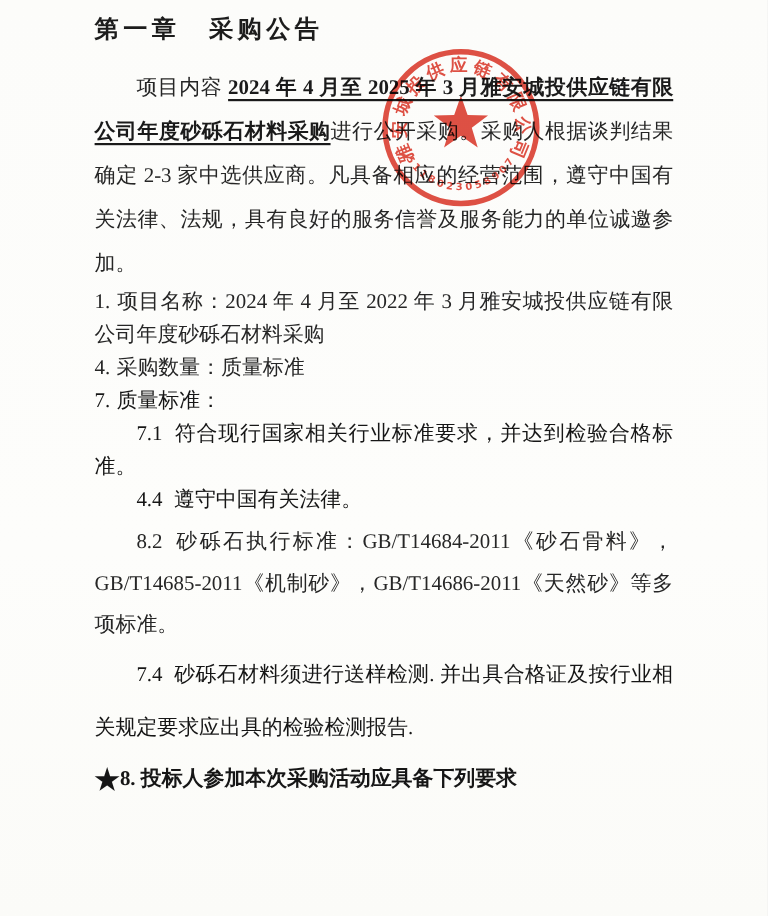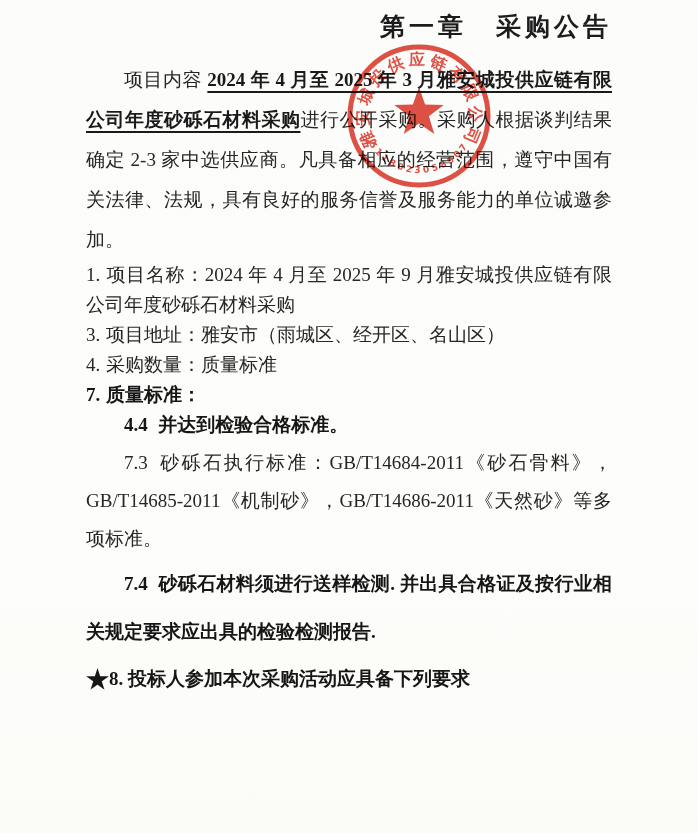--- a/index.html
+++ b/index.html
@@ -12,44 +12,44 @@
     overflow: hidden;
     font-family: "Liberation Serif", "DejaVu Serif", serif;
     color: #262626;
   }
   .content {
     padding: 6px 86px 0 86px;
     font-size: 19px;
   }
   h1.doc-title {
     margin: 2px 0 0 0;
-    font-size: 25px;
+    font-size: 22px;
     line-height: 38px;
-    text-align: right;
+    text-align: left;
     font-weight: bold;
     letter-spacing: 4px;
     color: #1c1c1c;
   }
   p { margin: 0; }
   .intro {
     margin-top: 14px;
     line-height: 40px;
     text-indent: 2em;
     text-align: justify;
   }
   .intro u.project {
     font-weight: bold;
     color: #1a1a1a;
     text-underline-offset: 5px;
     text-decoration-thickness: 2px;
   }
   .items { margin-top: 0; }
   .item { line-height: 30px; text-align: justify; }
   .item .num { margin-right: .3em; }
-  .bold { font-weight: bold; color: #161616; }
+  .bold { font-weight: normal; color: #161616; }
   .sub { line-height: 30px; text-indent: 2em; text-align: justify; }
   .sub .num { margin-right: .55em; }
   .sub-73 { line-height: 38px; margin-top: 4px; }
   .sub-74 { line-height: 48px; margin-top: 2px; }
   .star8 { line-height: 33px; margin-top: 6px; font-weight: bold; color:#161616; }
   .star8 .star { font-size: 23px; vertical-align: -2px; letter-spacing: 0; }
   
   .seal {
     position: absolute;
     left: 344px;
@@ -80,27 +80,27 @@
 <body>
 
 <div class="page">
   <div class="content">
 
     <h1 class="doc-title">第一章　采购公告</h1>
 
     <p class="intro"><span>项目内容 </span><u class="project">2024 年 4 月至 2025 年 3 月雅安城投供应链有限公司年度砂砾石材料采购</u><span>进行公开采购。采购人根据谈判结果确定 2-3 家中选供应商。凡具备相应的经营范围，遵守中国有关法律、法规，具有良好的服务信誉及服务能力的单位诚邀参加。</span></p>
 
     <div class="items">
-      <p class="item"><span class="num">1.</span><span>项目名称：2024 年 4 月至 2025 年 9 月雅安城投供应链有限公司年度砂砾石材料采购</span></p>
-      <p class="item"><span class="num">3.</span><span>项目地址：雅安市（雨城区、经开区、名山区）</span></p>
+      <p class="item"><span class="num">1.</span><span>项目名称：2024 年 4 月至 2022 年 3 月雅安城投供应链有限公司年度砂砾石材料采购</span></p>
       <p class="item"><span class="num">4.</span><span>采购数量：质量标准</span></p>
       <p class="item bold"><span class="num">7.</span><span>质量标准：</span></p>
 
-      <p class="sub bold"><span class="num">4.4</span><span>并达到检验合格标准。</span></p>
-      <p class="sub sub-73"><span class="num">7.3</span><span>砂砾石执行标准：GB/T14684-2011《砂石骨料》，GB/T14685-2011《机制砂》，GB/T14686-2011《天然砂》等多项标准。</span></p>
+      <p class="sub bold"><span class="num">7.1</span><span>符合现行国家相关行业标准要求，并达到检验合格标准。</span></p>
+      <p class="sub bold"><span class="num">4.4</span><span>遵守中国有关法律。</span></p>
+      <p class="sub sub-73"><span class="num">8.2</span><span>砂砾石执行标准：GB/T14684-2011《砂石骨料》，GB/T14685-2011《机制砂》，GB/T14686-2011《天然砂》等多项标准。</span></p>
       <p class="sub sub-74 bold"><span class="num">7.4</span><span>砂砾石材料须进行送样检测. 并出具合格证及按行业相关规定要求应出具的检验检测报告.</span></p>
     </div>
 
     <p class="star8"><span class="star">★</span><span>8. 投标人参加本次采购活动应具备下列要求</span></p>
 
   </div>
 
   <svg class="seal" width="150" height="150" viewBox="0 0 150 150" aria-hidden="true">
     <defs>
       <path id="arcTop" d="M 38.94 111.06 A 51 51 0 1 1 111.06 111.06" fill="none"></path>

